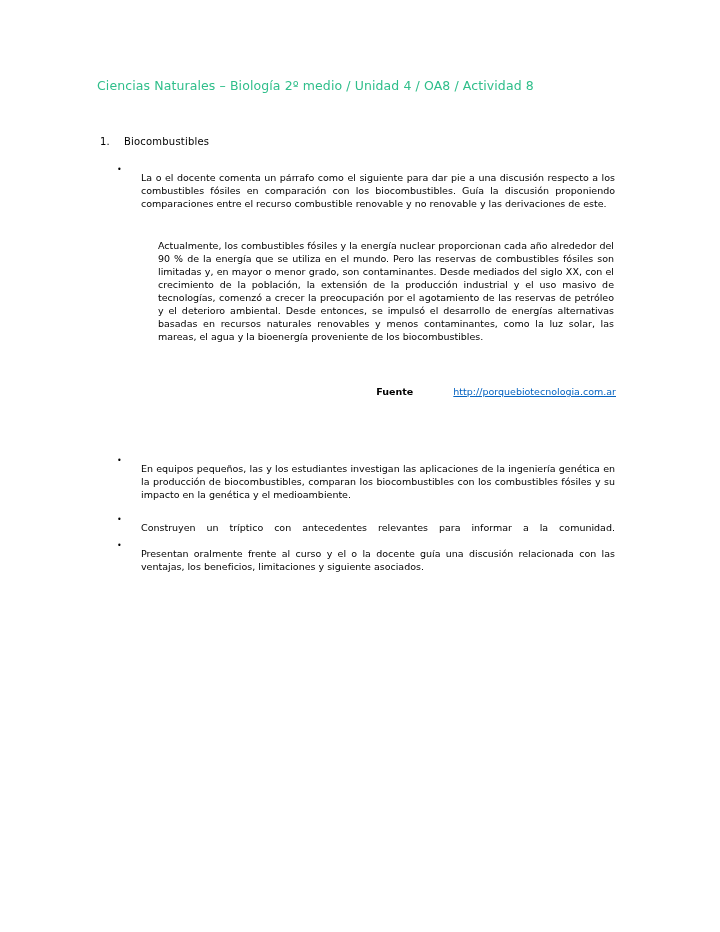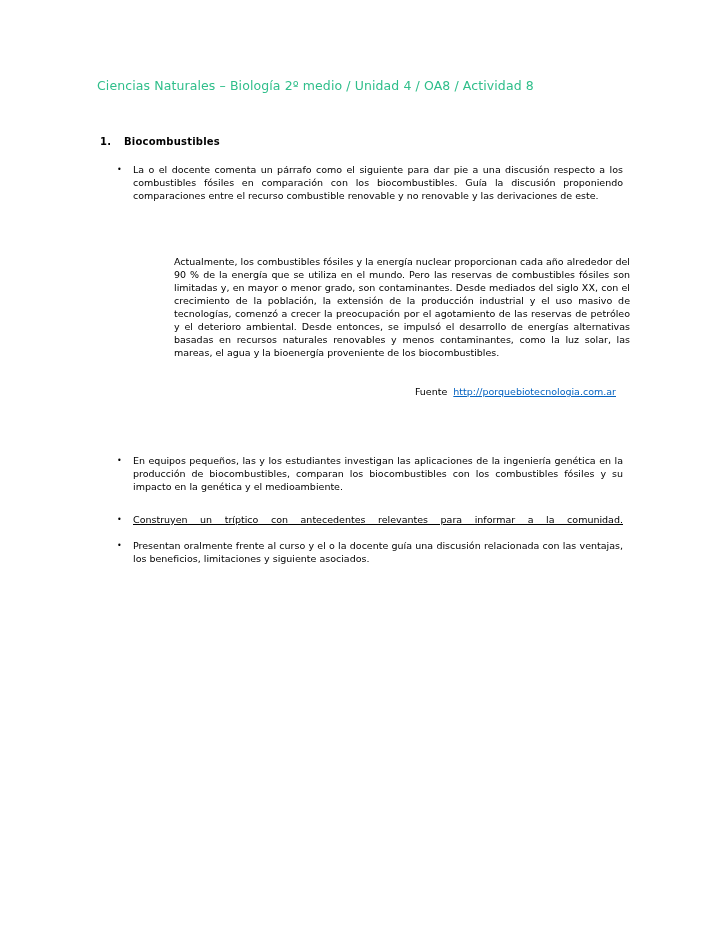--- a/index.html
+++ b/index.html
@@ -25,21 +25,21 @@
     font-weight: normal;
     color: #2FBE8A;
     letter-spacing: 0.1px;
     white-space: nowrap;
   }
   .section-heading {
     position: absolute;
     left: 100px;
     top: 136px;
     font-size: 10px;
-    font-weight: bold;
+    font-weight: normal;
     letter-spacing: 0.2px;
   }
   .sec-num {
     display: inline-block;
     width: 24px;
   }
   .bullet {
     position: absolute;
     left: 117px;
     width: 506px;
@@ -47,58 +47,58 @@
     align-items: flex-start;
     font-size: 9.5px;
     line-height: 12.8px;
   }
   .bullet .marker {
     flex: 0 0 16px;
     font-size: 8px;
     line-height: 12.8px;
   }
   .bullet p {
-    margin: 0;
+    margin: 8px;
     flex: 1;
     text-align: justify;
   }
   .bullet.stretch p {
     text-align-last: justify;
-    text-decoration: underline;
   }
   .b1 { top: 164px; }
   .b2 { top: 455px; }
   .b3 { top: 514px; }
   .b4 { top: 540px; }
   .quote {
     position: absolute;
     left: 158px;
     top: 239px;
     width: 456px;
-    margin: 16px;
+    margin: 0;
     font-size: 9.5px;
     line-height: 13px;
     text-align: justify;
   }
   .source-line {
     position: absolute;
     left: 158px;
     top: 386px;
     width: 458px;
     font-size: 9.5px;
     text-align: right;
   }
   .source-label {
-    font-weight: normal;
+    font-weight: bold;
     margin-right: 6px;
   }
   .source-link {
     color: #0563C1;
     text-decoration: underline;
     cursor: pointer;
+    margin-left: 34px;
   }
 </style>
 </head>
 <body>
 
 <div class="page">
 
   <h1 class="doc-title">Ciencias Naturales – Biología 2º medio / Unidad 4 / OA8 / Actividad 8</h1>
 
   <div class="section-heading">

